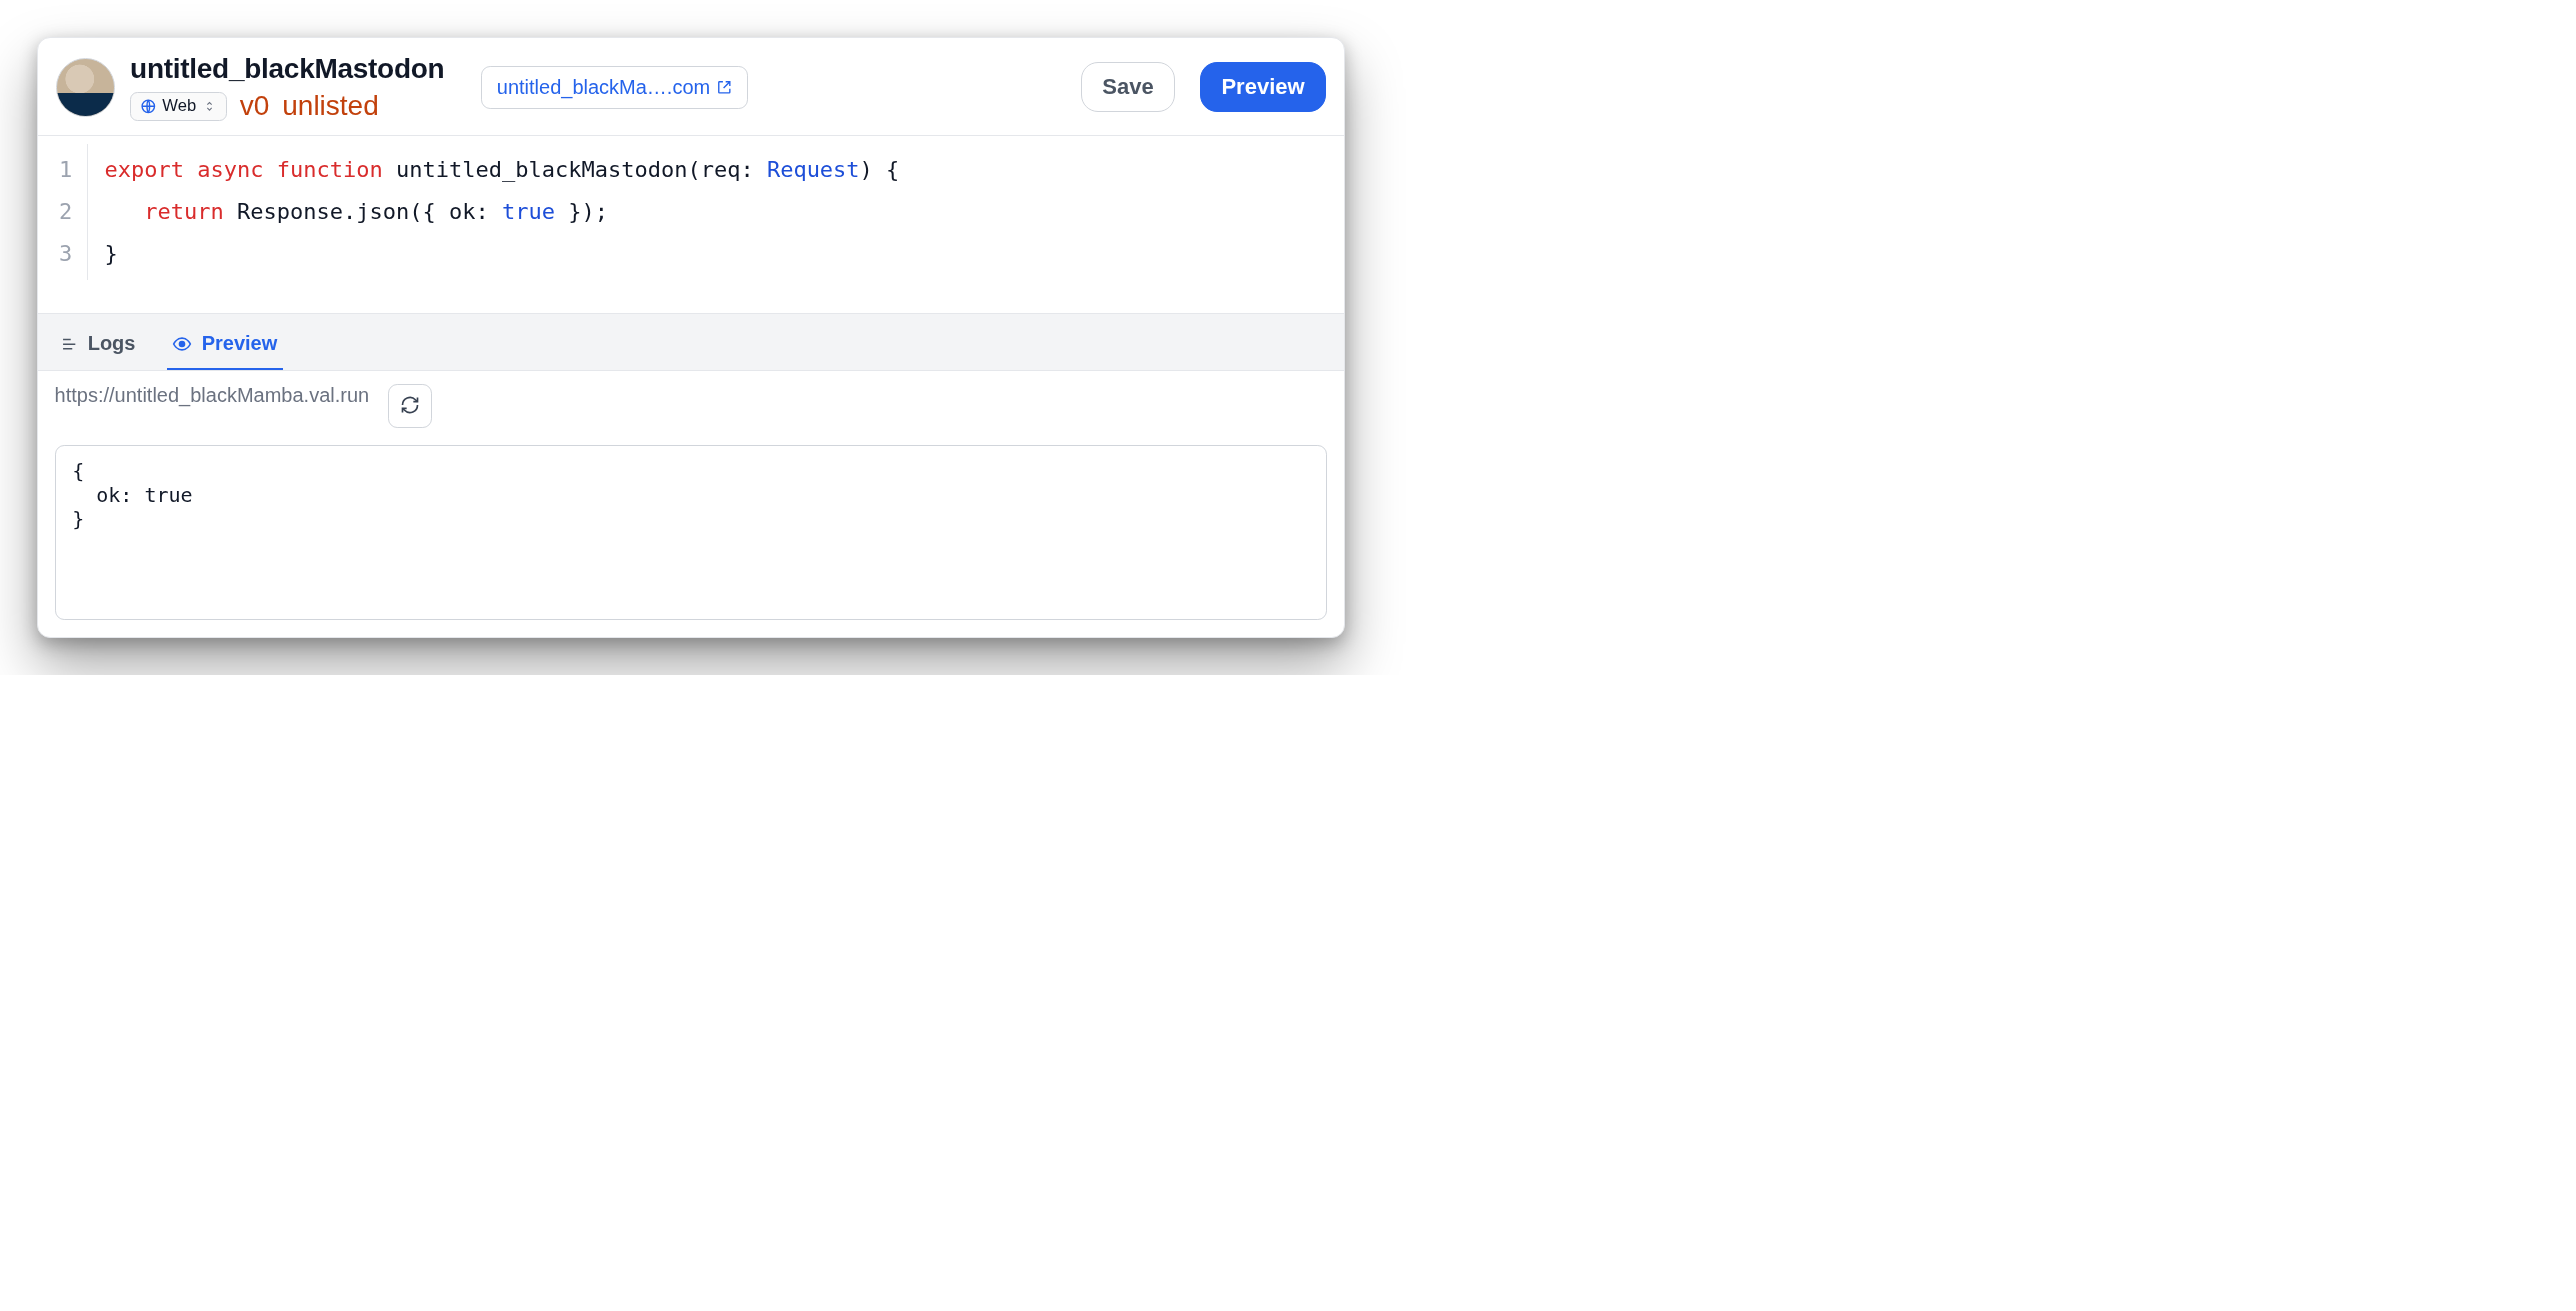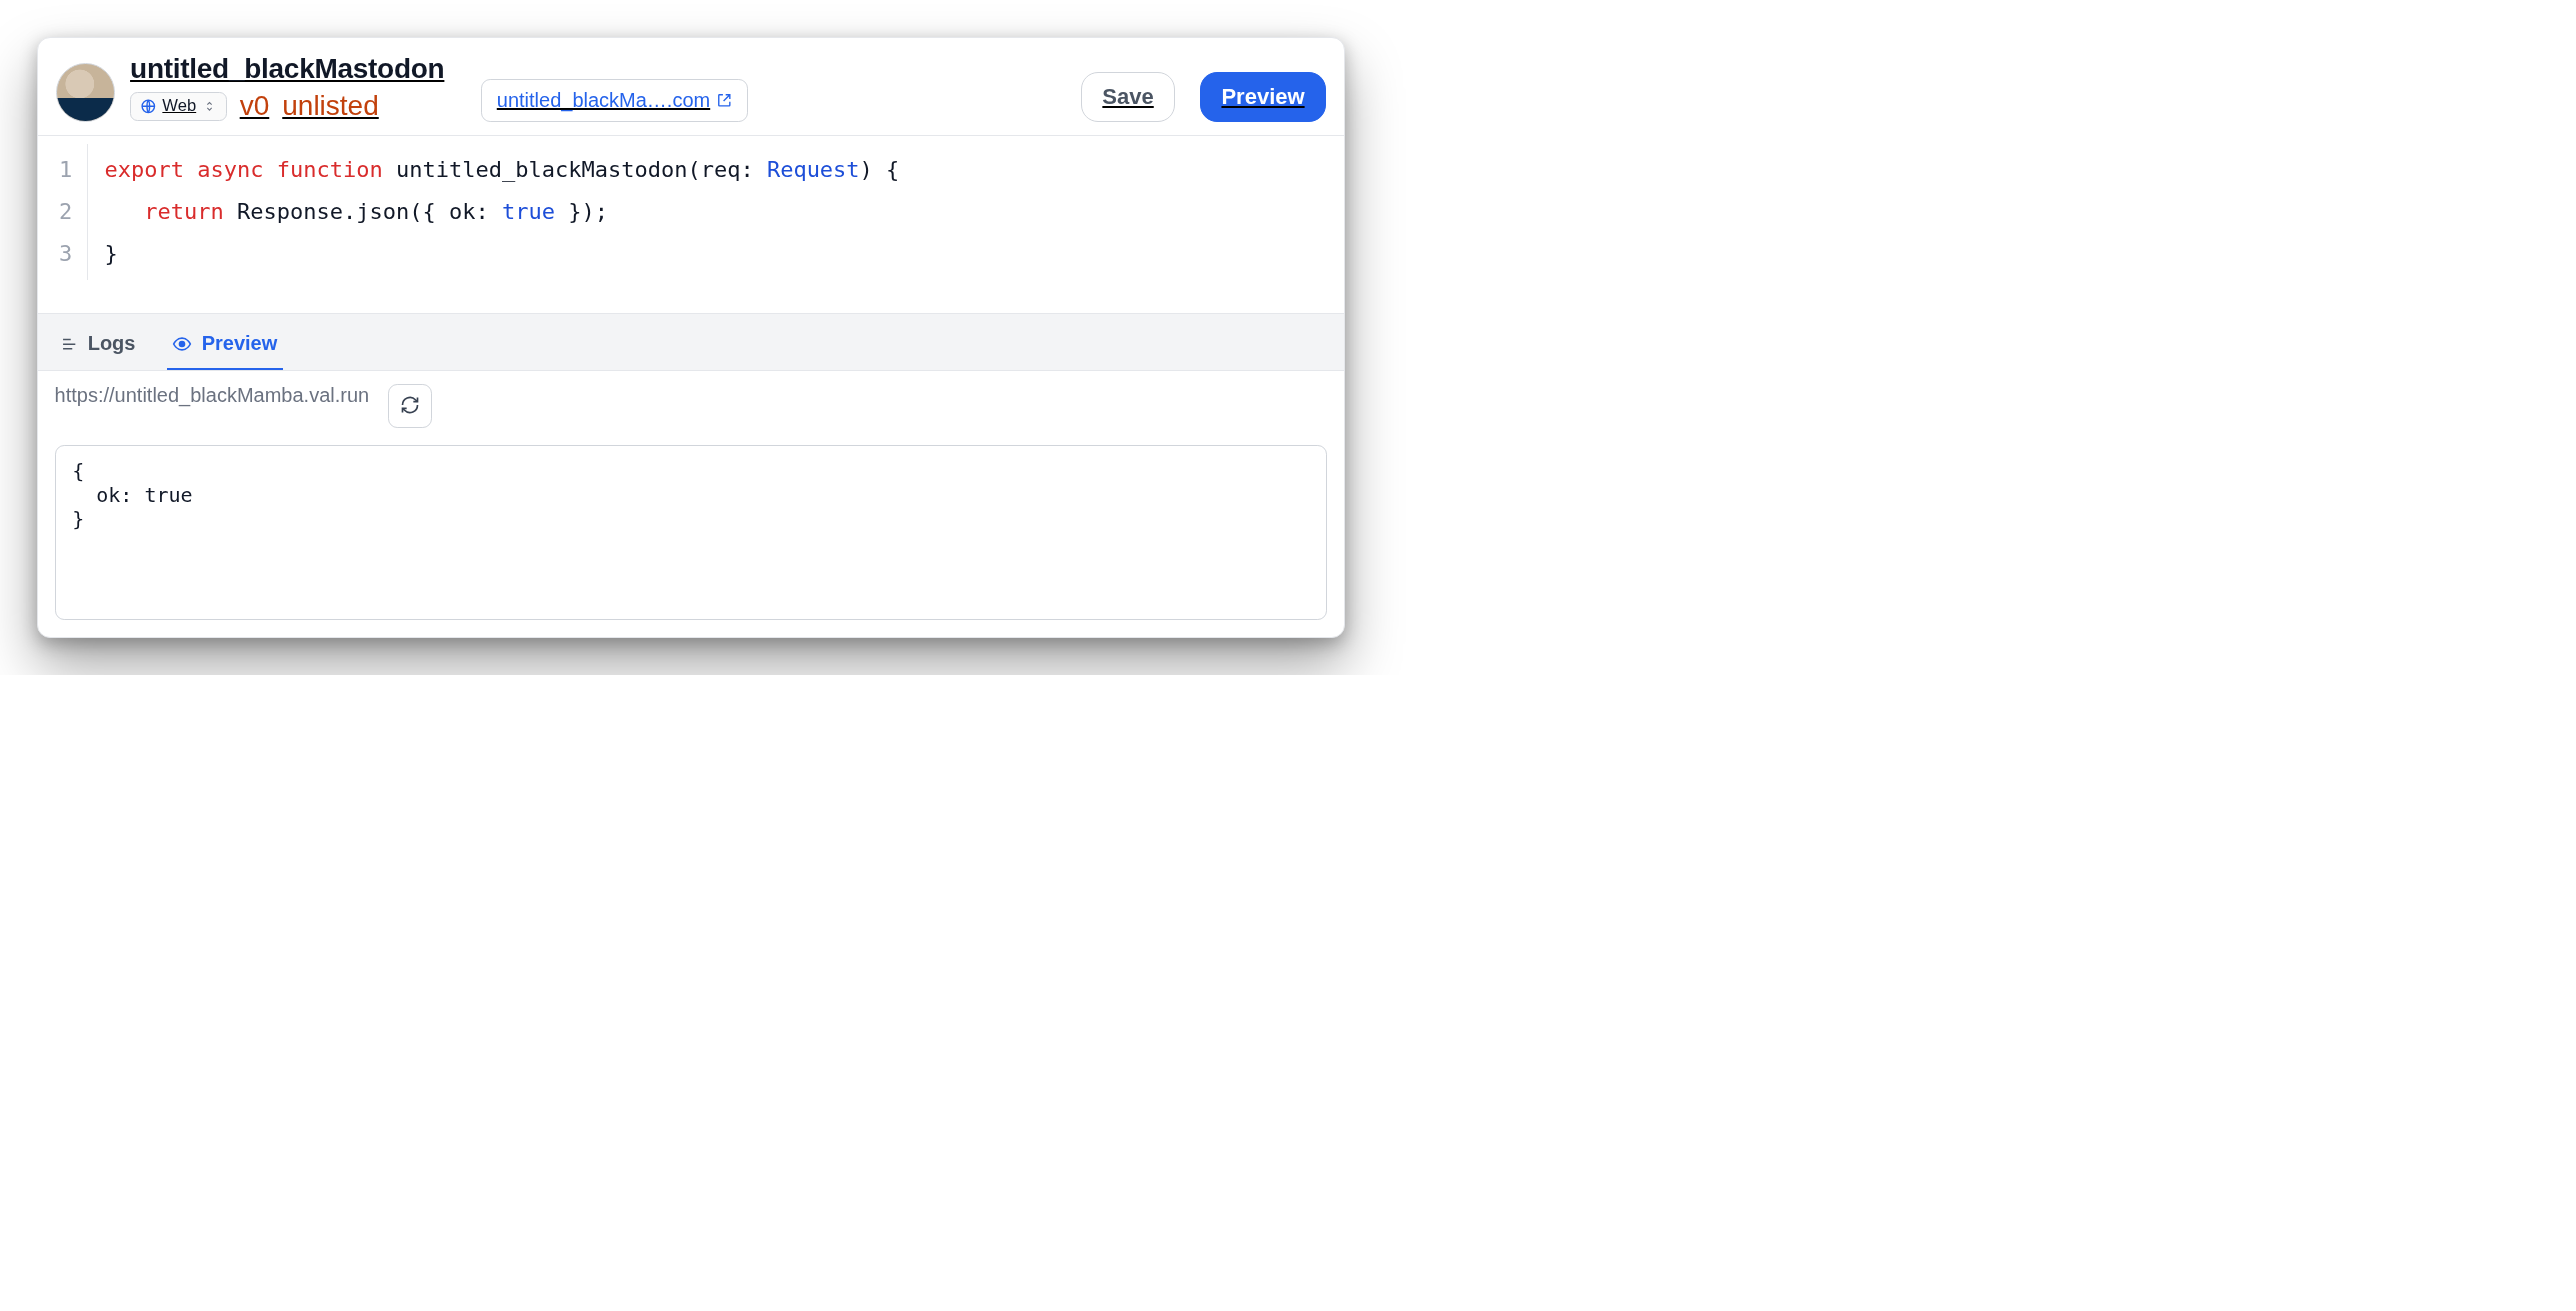--- a/index.html
+++ b/index.html
@@ -13,24 +13,23 @@
       width: 1308px;
       border-radius: 13px;
       background: #fff;
       box-shadow: 0 28px 55px rgba(0,0,0,0.35), 0 5.5px 16.6px rgba(0,0,0,0.25);
       overflow: hidden;
       border: 0.9px solid #e5e7eb;
     }
     
     .header {
       display: flex;
-      align-items: flex-end;
+      align-items: center;
       padding: 14.7px 18.4px 13px 18.4px;
       gap: 14.7px;
-      text-decoration: underline;
     }
     .avatar {
       width: 59px; height: 59px; border-radius: 50%;
       background: radial-gradient(circle at 40% 35%, #d9c9b5 0 28%, #c7b49a 29% 100%);
       border: 0.9px solid #d1d5db;
       flex-shrink: 0;
       position: relative;
       overflow: hidden;
     }
     .avatar::after{

